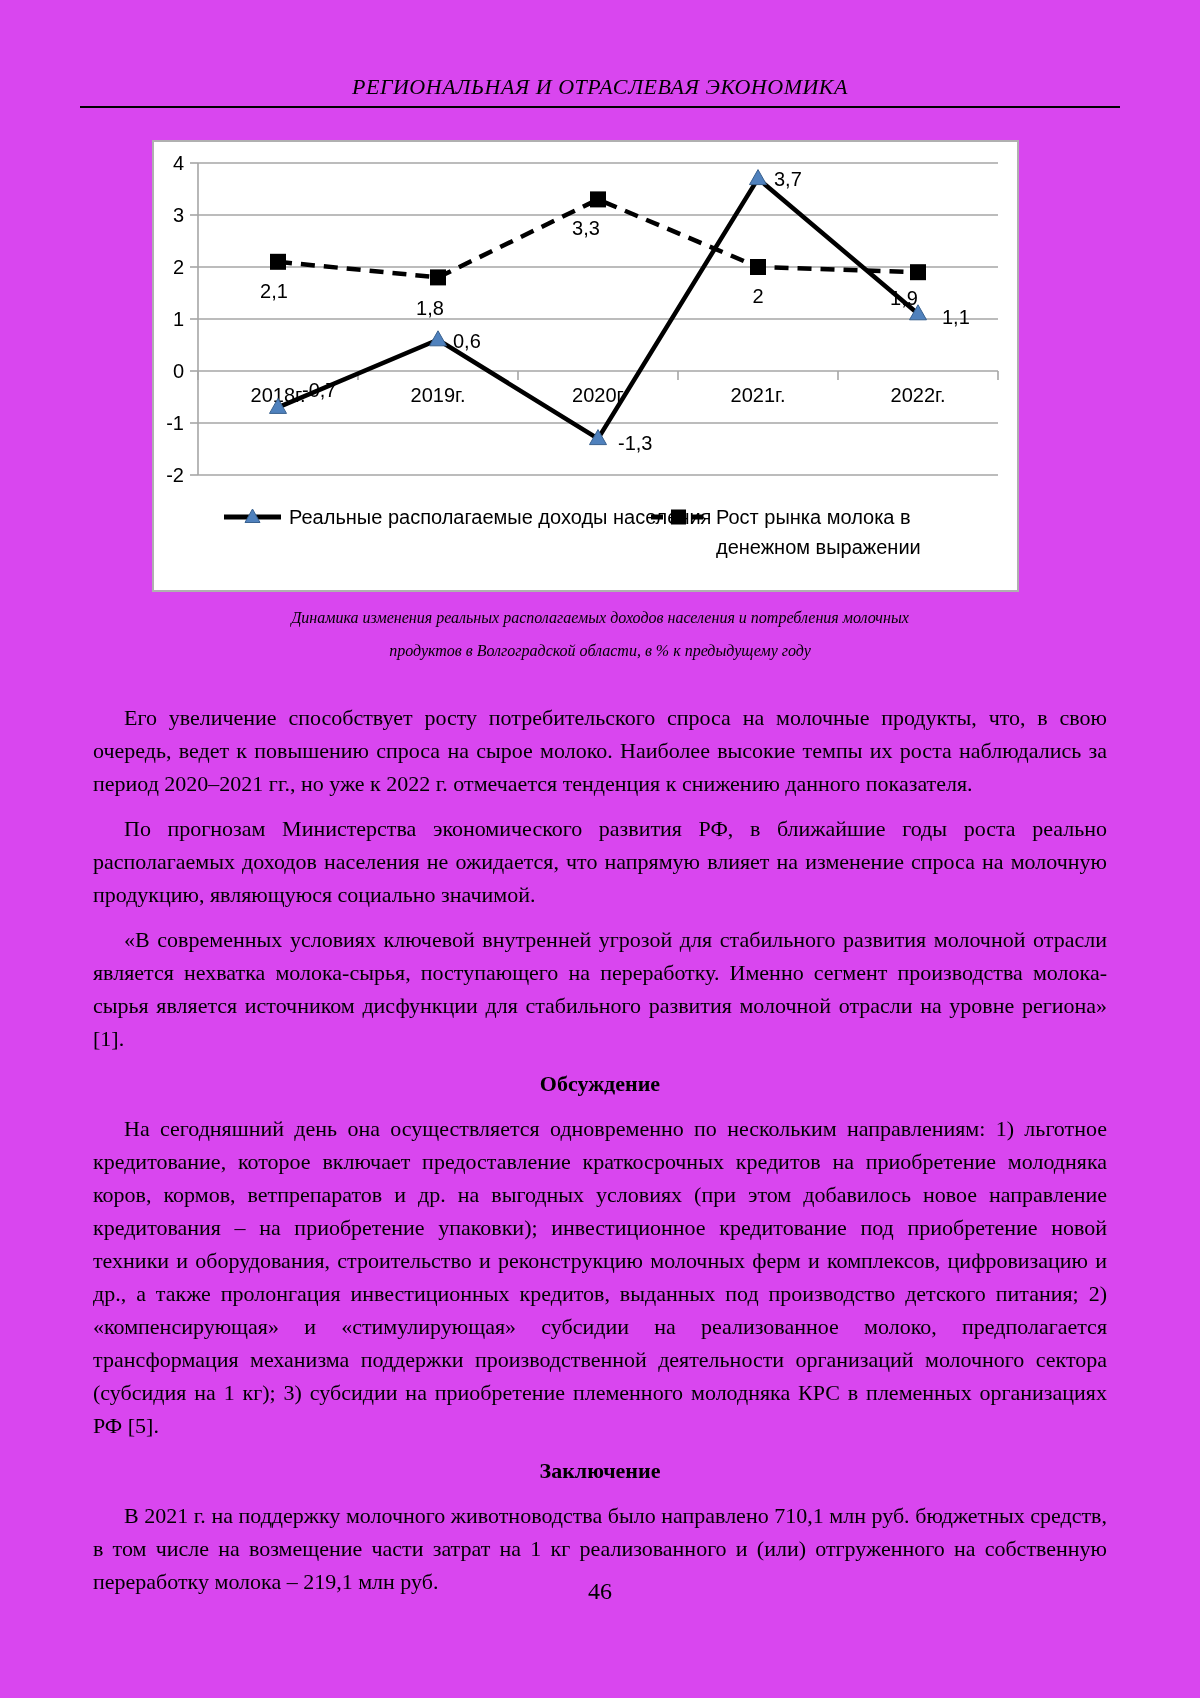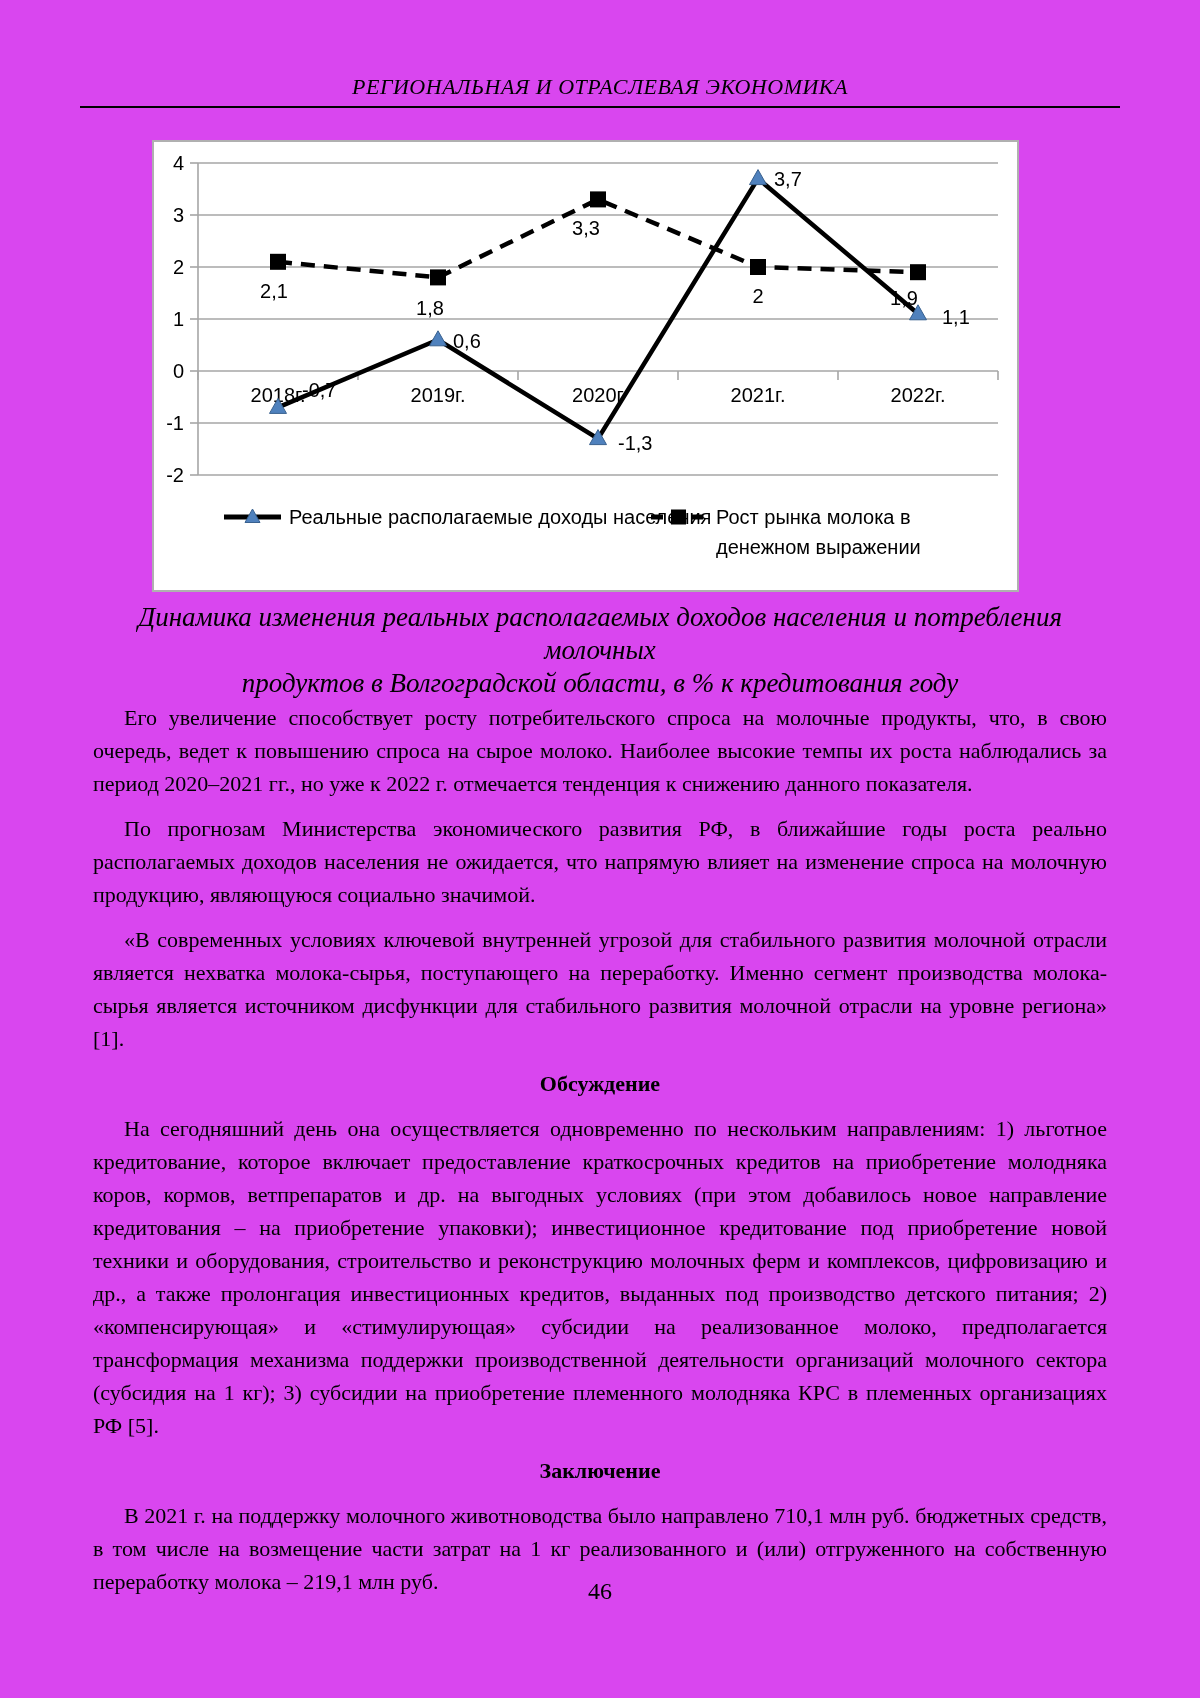--- a/index.html
+++ b/index.html
@@ -6,21 +6,21 @@
   .page{position:relative;width:1200px;height:1698px;background:#d946ef;color:#000;
         font-family:"Liberation Serif", serif;overflow:hidden;}
   .header-title{position:absolute;top:74px;left:0;width:100%;text-align:center;
         font-style:italic;font-size:22px;letter-spacing:.5px;}
   .header-rule{position:absolute;top:106px;left:80px;width:1040px;height:0;
         border-top:2px solid #000;}
   .chart-frame{position:absolute;left:152px;top:140px;width:867px;height:452px;
         border:2px solid #b0b0b0;box-sizing:border-box;background:#fff;}
   .chart-frame svg{display:block;}
   .figure-caption{position:absolute;top:601px;left:80px;width:1040px;text-align:center;
-        font-style:italic;font-size:27px;line-height:33px;font-family:Liberation Serif, serif;}
+        font-style:italic;font-size:16px;line-height:33px;font-family:Liberation Serif, serif;}
   .body-text{position:absolute;top:689px;left:81px;width:1038px;
         font-size:22px;line-height:33px;text-align:justify;}
   .body-text p{margin:12px;text-indent:31px;}
   .body-text p.heading{font-weight:bold;text-align:center;text-indent:0;margin:6px 0;}
   .page-number{position:absolute;top:1578px;left:0;width:100%;text-align:center;font-size:24px;}
 </style>
 </head>
 <body>
 
 <div class="page">
@@ -90,21 +90,21 @@
         <text x="135" y="382" font-size="20" font-family="&quot;Liberation Sans&quot;, sans-serif" fill="#000">Реальные располагаемые доходы населения</text>
         <line x1="497" y1="375" x2="552" y2="375" stroke="#000000" stroke-width="5" stroke-dasharray="12 8"></line>
         <rect x="517" y="367.5" width="15" height="15" fill="#000000"></rect>
         <text x="562" y="382" font-size="20" font-family="&quot;Liberation Sans&quot;, sans-serif" fill="#000">Рост рынка молока в</text>
         <text x="562" y="412" font-size="20" font-family="&quot;Liberation Sans&quot;, sans-serif" fill="#000">денежном выражении</text>
       </svg>
   </div>
 
   <div class="figure-caption">
     <div>Динамика изменения реальных располагаемых доходов населения и потребления молочных</div>
-    <div>продуктов в Волгоградской области, в % к кредитования году</div>
+    <div>продуктов в Волгоградской области, в % к предыдущему году</div>
   </div>
 
   <div class="body-text">
     <p>Его увеличение способствует росту потребительского спроса на молочные продукты, что, в свою очередь, ведет к повышению спроса на сырое молоко. Наиболее высокие темпы их роста наблюдались за период 2020–2021 гг., но уже к 2022 г. отмечается тенденция к снижению данного показателя.</p>
     <p>По прогнозам Министерства экономического развития РФ, в ближайшие годы роста реально располагаемых доходов населения не ожидается, что напрямую влияет на изменение спроса на молочную продукцию, являющуюся социально значимой.</p>
     <p>«В современных условиях ключевой внутренней угрозой для стабильного развития молочной отрасли является нехватка молока-сырья, поступающего на переработку. Именно сегмент производства молока-сырья является источником дисфункции для стабильного развития молочной отрасли на уровне региона» [1].</p>
     <p class="heading">Обсуждение</p>
     <p>На сегодняшний день она осуществляется одновременно по нескольким направлениям: 1) льготное кредитование, которое включает предоставление краткосрочных кредитов на приобретение молодняка коров, кормов, ветпрепаратов и др. на выгодных условиях (при этом добавилось новое направление кредитования – на приобретение упаковки); инвестиционное кредитование под приобретение новой техники и оборудования, строительство и реконструкцию молочных ферм и комплексов, цифровизацию и др., а также пролонгация инвестиционных кредитов, выданных под производство детского питания; 2) «компенсирующая» и «стимулирующая» субсидии на реализованное молоко, предполагается трансформация механизма поддержки производственной деятельности организаций молочного сектора (субсидия на 1 кг); 3) субсидии на приобретение племенного молодняка КРС в племенных организациях РФ [5].</p>
     <p class="heading">Заключение</p>
     <p>В 2021 г. на поддержку молочного животноводства было направлено 710,1 млн руб. бюджетных средств, в том числе на возмещение части затрат на 1 кг реализованного и (или) отгруженного на собственную переработку молока – 219,1 млн руб.</p>

